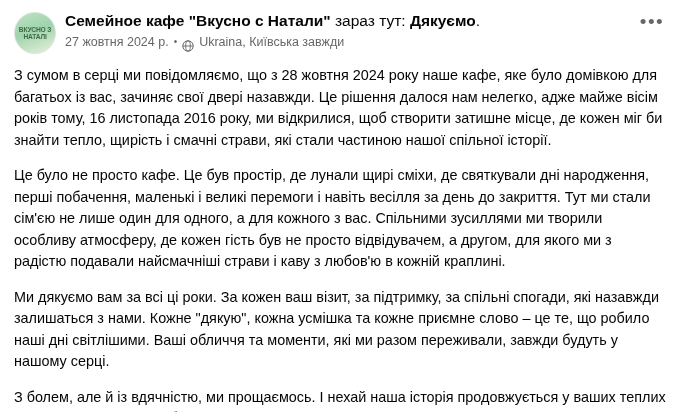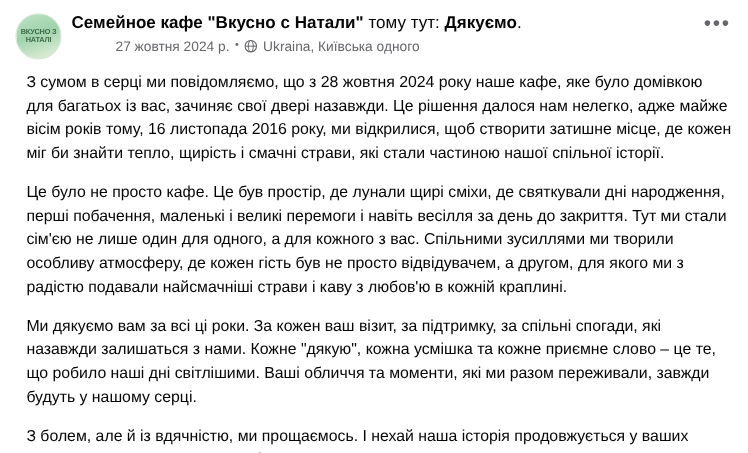--- a/index.html
+++ b/index.html
@@ -69,24 +69,23 @@
   .title-line .link {
     color: #050505;
     font-weight: bold;
   }
   .meta-line {
     margin-top: 3px;
     font-size: 12.5px;
     line-height: 16px;
     color: #65676b;
     display: flex;
-    align-items: flex-start;
+    align-items: flex-end;
     flex-wrap: nowrap;
     white-space: nowrap;
-    margin-left: 40px;
   }
   .meta-line .dot {
     margin: 0 5px;
     font-size: 10px;
     line-height: 16px;
   }
   .globe-icon {
     display: inline-block;
     width: 12px;
     height: 12px;
@@ -110,52 +109,52 @@
     cursor: pointer;
   }
   .post-body {
     margin-top: 11px;
     font-size: 14.4px;
     line-height: 21.5px;
     color: #050505;
     text-align: left;
   }
   .post-body p {
-    margin: 0 0 14px 10px;
+    margin: 0 0 14px 0;
   }
   .post-body p:last-child {
     margin-bottom: 0;
   }
 </style>
 </head>
 <body>
 
 <div class="post">
 
   <div class="post-header">
 
     <div class="avatar">
       <span class="avatar-text">ВКУСНО З НАТАЛІ</span>
     </div>
 
     <div class="header-text">
       <div class="title-line">
-        <span class="link">Семейное кафе "Вкусно с Натали"</span><span class="normal">&nbsp;</span><span class="normal">тому тут:</span><span class="normal">&nbsp;</span><span class="link">Дякуємо</span><span class="normal">.</span>
+        <span class="link">Семейное кафе "Вкусно с Натали"</span><span class="normal">&nbsp;</span><span class="normal">зараз тут:</span><span class="normal">&nbsp;</span><span class="link">Дякуємо</span><span class="normal">.</span>
       </div>
       <div class="meta-line">
         <span>27 жовтня 2024 р.</span>
         <span class="dot">•</span>
         <span class="globe-icon">
           <svg width="12" height="12" viewBox="0 0 12 12">
             <circle cx="6" cy="6" r="5.2" fill="none" stroke="#65676b" stroke-width="1"></circle>
             <ellipse cx="6" cy="6" rx="2.3" ry="5.2" fill="none" stroke="#65676b" stroke-width="0.9"></ellipse>
             <line x1="0.9" y1="6" x2="11.1" y2="6" stroke="#65676b" stroke-width="0.9"></line>
           </svg>
         </span>
-        <span>Ukraina, Київська одного</span>
+        <span>Ukraina, Київська завжди</span>
       </div>
     </div>
   </div>
 
   <div class="menu-dots">
     <span>•••</span>
   </div>
 
   <div class="post-body">
     <p>З сумом в серці ми повідомляємо, що з 28 жовтня 2024 року наше кафе, яке було домівкою для багатьох із вас, зачиняє свої двері назавжди. Це рішення далося нам нелегко, адже майже вісім років тому, 16 листопада 2016 року, ми відкрилися, щоб створити затишне місце, де кожен міг би знайти тепло, щирість і смачні страви, які стали частиною нашої спільної історії.</p>

